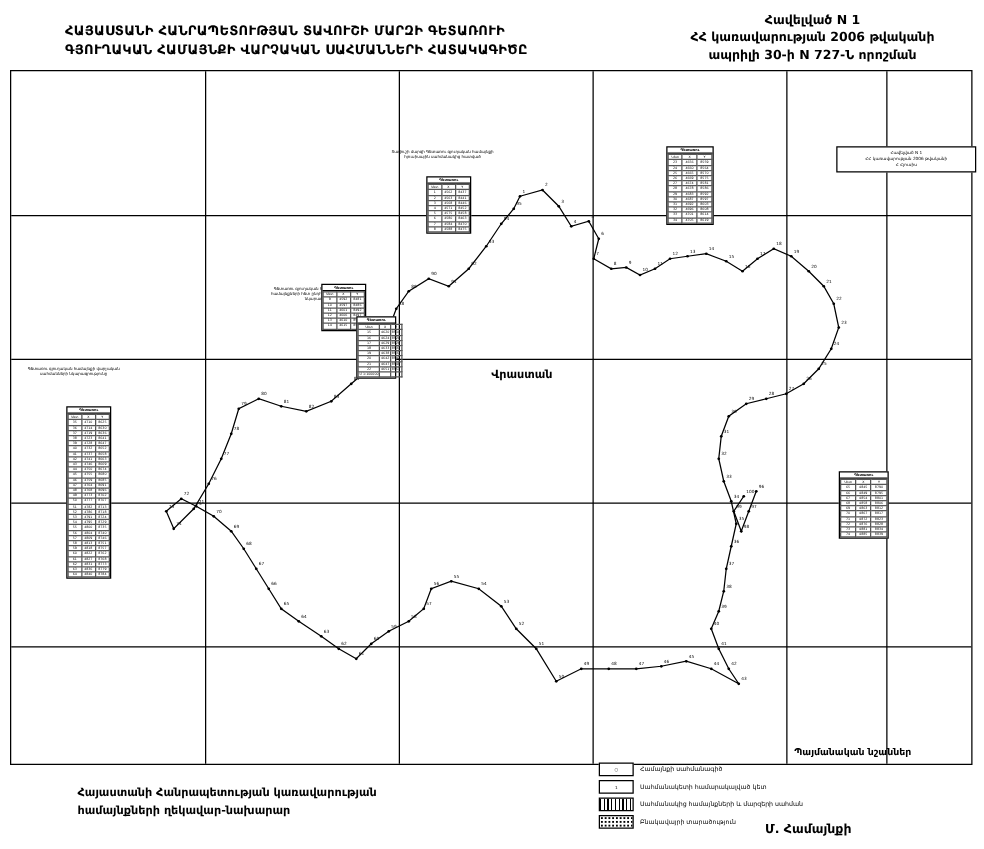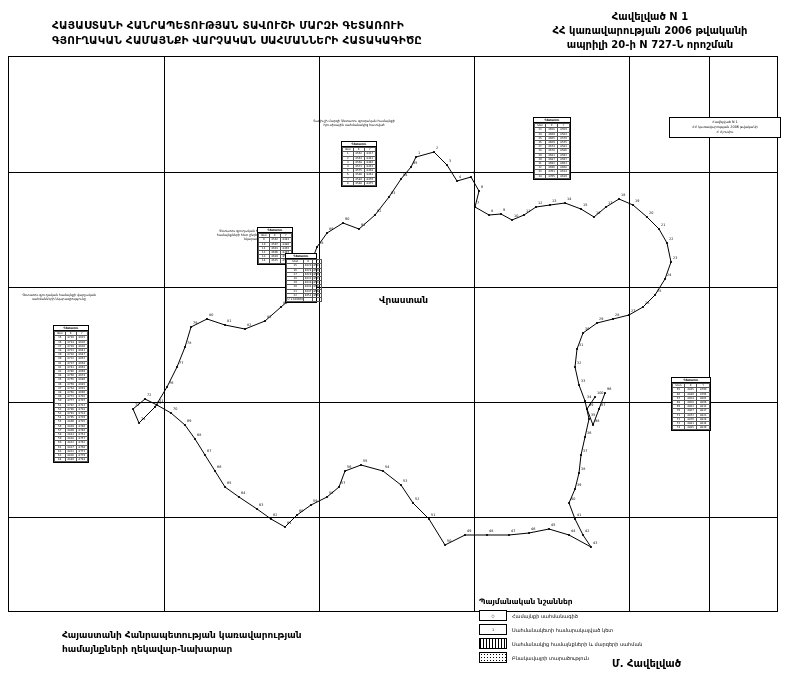--- a/index.html
+++ b/index.html
@@ -29,21 +29,21 @@
   .tbl table{border-collapse:collapse;width:100%;}
   .tbl td{border:.4px solid #555;padding:0 .5px;font-size:2.6px;
        line-height:3.2px;white-space:nowrap;}
   .tbl td.c{text-align:center;}
 
   .boxnote{position:absolute;font-size:3.2px;line-height:4.2px;
        text-align:center;width:90px;}
 
   
   .legend{position:absolute;left:470px;top:540px;width:250px;}
-  .legend .lg-title{font-size:7.5px;font-weight:bold;text-align:left;
+  .legend .lg-title{font-size:7.5px;font-weight:bold;text-align:right;
        margin-bottom:4px;}
   .lg-row{display:flex;align-items:center;margin-bottom:3px;}
   .lg-key{width:26px;height:9px;border:1px solid #000;margin-right:5px;
        display:flex;align-items:center;justify-content:center;
        font-size:3.4px;background:#fff;flex:0 0 auto;}
   .lg-key.hatch{background:repeating-linear-gradient(90deg,#000 0 1px,#fff 1px 3px);}
   .lg-key.dots{background:radial-gradient(#000 .6px,transparent .7px) 0 0/3px 3px;}
   .lg-txt{font-size:5px;}
 
   
@@ -61,21 +61,21 @@
   .pt-label{position:absolute;font-size:3.4px;line-height:3.6px;
       white-space:nowrap;}
 </style>
 </head>
 <body>
 
 <div class="title-left">ՀԱՅԱՍՏԱՆԻ ՀԱՆՐԱՊԵՏՈՒԹՅԱՆ ՏԱՎՈՒՇԻ ՄԱՐԶԻ ԳԵՏԱՌՈՒԻ ԳՅՈՒՂԱԿԱՆ ՀԱՄԱՅՆՔԻ ՎԱՐՉԱԿԱՆ ՍԱՀՄԱՆՆԵՐԻ ՀԱՏԱԿԱԳԻԾԸ</div>
 <div class="title-right">
   <div>Հավելված N 1</div>
   <div>ՀՀ կառավարության 2006 թվականի</div>
-  <div>ապրիլի 20-ի N 727-Ն որոշման</div>
+  <div>ապրիլի 30-ի N 727-Ն որոշման</div>
 </div>
 
 <div class="frame">
 
   <div class="gl h" style="top:115px"></div>
   <div class="gl h" style="top:230px"></div>
   <div class="gl h" style="top:345px"></div>
   <div class="gl h" style="top:460px"></div>
   <div class="gl v" style="left:155px"></div>
   <div class="gl v" style="left:310px"></div>
@@ -286,21 +286,21 @@
       <div class="pt-label" style="left: 382px; top: 135px;">93</div>
       <div class="pt-label" style="left: 394px; top: 117px;">94</div>
       <div class="pt-label" style="left: 404px; top: 105px;">95</div>
       <div class="pt-label" style="left: 598px; top: 331px;">96</div>
       <div class="pt-label" style="left: 592px; top: 347px;">97</div>
       <div class="pt-label" style="left: 586px; top: 363px;">98</div>
       <div class="pt-label" style="left: 580px; top: 347px;">99</div>
       <div class="pt-label" style="left: 588px; top: 335px;">100</div>
     </div>
 
-  <div class="country-label" style="left:370px;top:238px">Վրաստան</div>
+  <div class="country-label" style="left:384px;top:238px">Վրաստան</div>
 
   <div class="boxnote" style="left:300px;top:62px">Տավուշի մարզի Գետառու գյուղական համայնքի հյուսիսային սահմանակից հատված</div>
   <div class="tbl" id="box-north-top" style="left:332px;top:84px;width:34px">
       <div class="cap">Գետառու</div>
       <table>
         <tbody>
           <tr>
             <td class="c">Կետ</td>
             <td class="c">X</td>
             <td class="c">Y</td>
@@ -777,13 +777,13 @@
     </div>
 
     <div class="lg-row">
       <div class="lg-key dots"></div>
       <div class="lg-txt">Բնակավայրի տարածություն</div>
     </div>
   </div>
 </div>
 
 <div class="footer-left">Հայաստանի Հանրապետության կառավարության համայնքների ղեկավար-նախարար</div>
-<div class="footer-right">Մ. Հավելված</div>
+<div class="footer-right">Մ. Համայնքի</div>
 
 </body></html>

